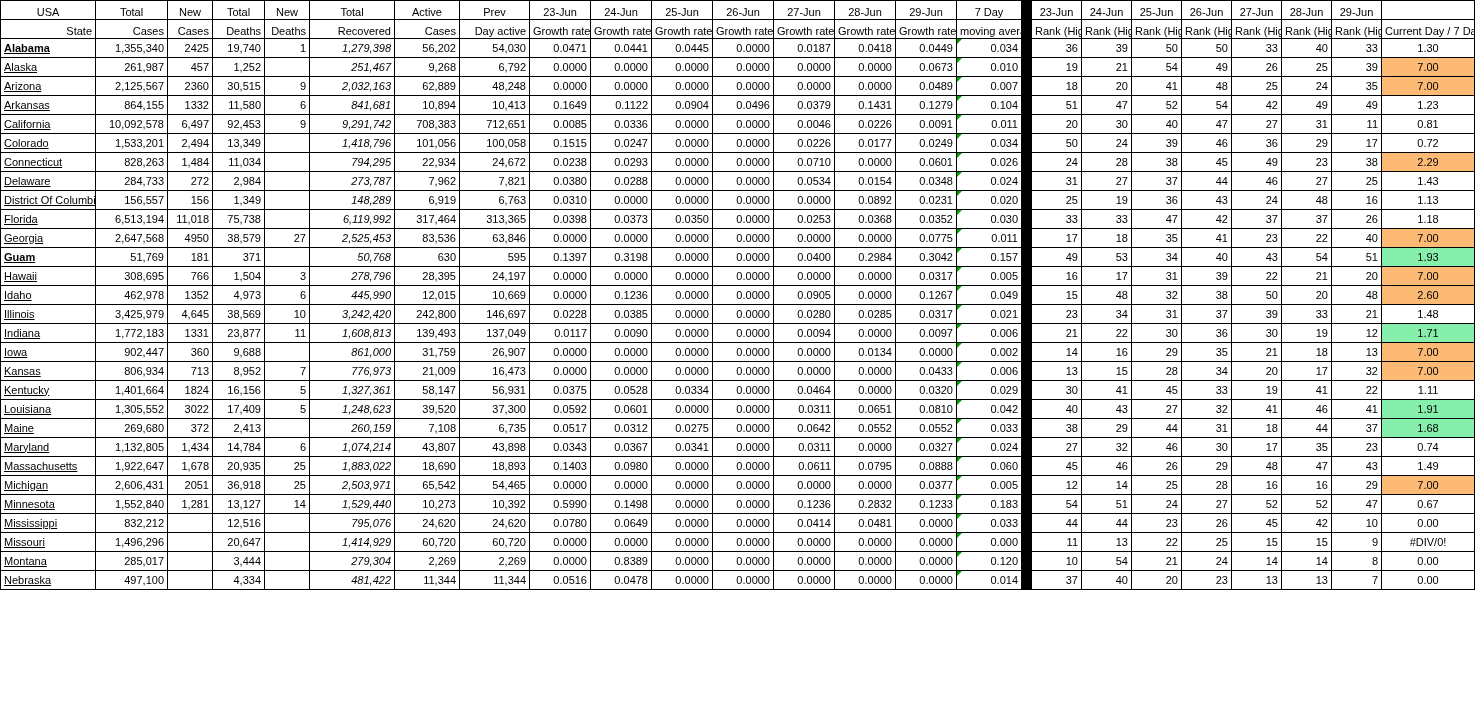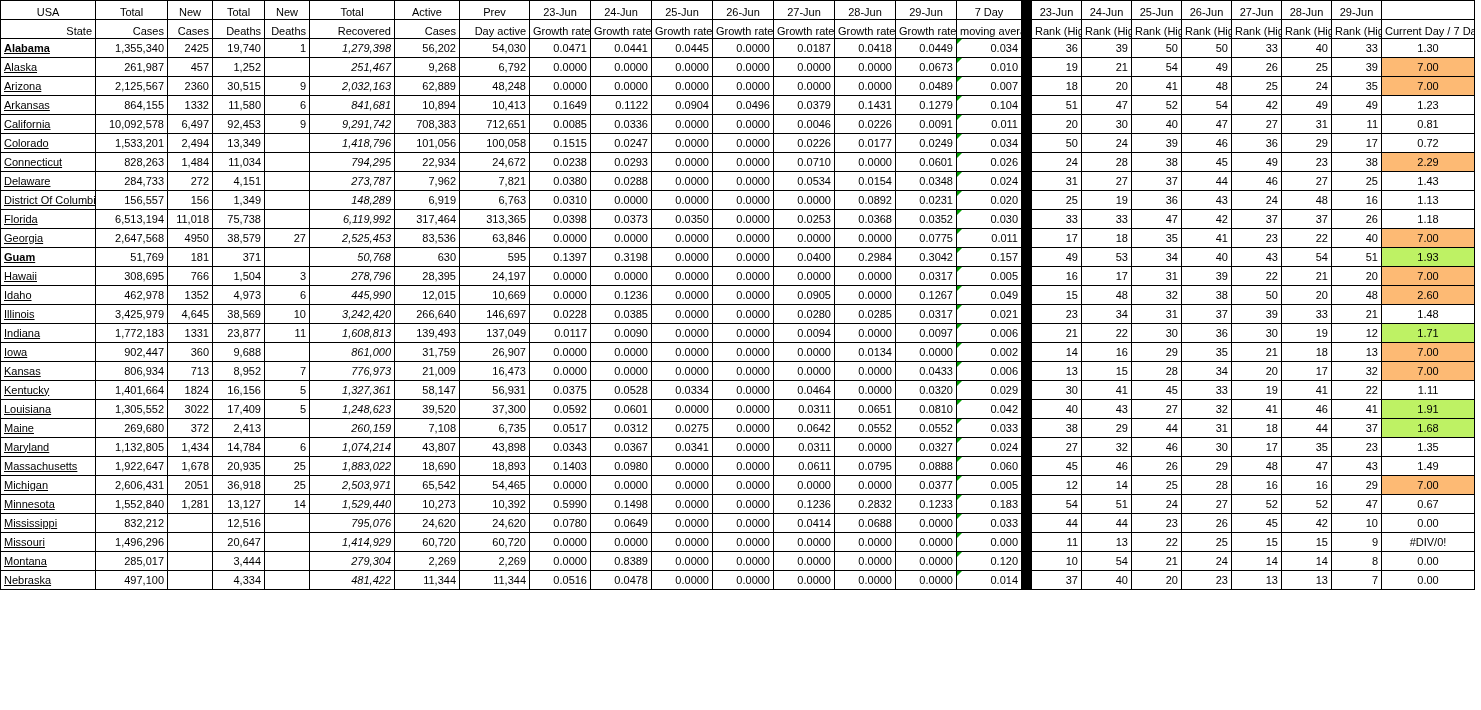--- a/index.html
+++ b/index.html
@@ -77,21 +77,21 @@
   .gapcol {
     background: #000000;
     border-top: 1px solid #000000;
     border-bottom: 1px solid #000000;
     border-left: 1px solid #000000;
     border-right: 1px solid #000000;
     width: 10px;
     padding: 0;
   }
   .hl-pink { background: #fdba74; }
-  .hl-yellow { background: #bef264; }
+  .hl-yellow { background: #86efac; }
   .avg-cell {
     text-align: center;
     font-weight: normal;
   }
   .movavg {
     text-align: right;
     font-weight: normal;
     position: relative;
   }
   .movavg::before {
@@ -377,21 +377,21 @@
         <td class="c-rank">45</td>
         <td class="c-rank">49</td>
         <td class="c-rank">23</td>
         <td class="c-rank">38</td>
         <td class="avg-cell hl-pink">2.29</td>
       </tr>
       <tr>
         <td class="c-state">Delaware</td>
         <td class="c-num">284,733</td>
         <td class="c-num">272</td>
-        <td class="c-num">4,151</td>
+        <td class="c-num">2,984</td>
         <td class="c-num"></td>
         <td class="c-ital">273,787</td>
         <td class="c-num">7,962</td>
         <td class="c-num">7,821</td>
         <td class="c-rate">0.0380</td>
         <td class="c-rate">0.0288</td>
         <td class="c-rate">0.0000</td>
         <td class="c-rate">0.0000</td>
         <td class="c-rate">0.0534</td>
         <td class="c-rate">0.0154</td>
@@ -569,21 +569,21 @@
         <td class="c-rank">48</td>
         <td class="avg-cell hl-pink">2.60</td>
       </tr>
       <tr>
         <td class="c-state">Illinois</td>
         <td class="c-num">3,425,979</td>
         <td class="c-num">4,645</td>
         <td class="c-num">38,569</td>
         <td class="c-num">10</td>
         <td class="c-ital">3,242,420</td>
-        <td class="c-num">266,640</td>
+        <td class="c-num">242,800</td>
         <td class="c-num">146,697</td>
         <td class="c-rate">0.0228</td>
         <td class="c-rate">0.0385</td>
         <td class="c-rate">0.0000</td>
         <td class="c-rate">0.0000</td>
         <td class="c-rate">0.0280</td>
         <td class="c-rate">0.0285</td>
         <td class="c-rate">0.0317</td>
         <td class="movavg">0.021</td>
         <td class="gapcol"></td>
@@ -776,21 +776,21 @@
         <td class="c-rate">0.0327</td>
         <td class="movavg">0.024</td>
         <td class="gapcol"></td>
         <td class="c-rank">27</td>
         <td class="c-rank">32</td>
         <td class="c-rank">46</td>
         <td class="c-rank">30</td>
         <td class="c-rank">17</td>
         <td class="c-rank">35</td>
         <td class="c-rank">23</td>
-        <td class="avg-cell">1.35</td>
+        <td class="avg-cell">0.74</td>
       </tr>
       <tr>
         <td class="c-state">Massachusetts</td>
         <td class="c-num">1,922,647</td>
         <td class="c-num">1,678</td>
         <td class="c-num">20,935</td>
         <td class="c-num">25</td>
         <td class="c-ital">1,883,022</td>
         <td class="c-num">18,690</td>
         <td class="c-num">18,893</td>
@@ -873,21 +873,21 @@
         <td class="c-num">12,516</td>
         <td class="c-num"></td>
         <td class="c-ital">795,076</td>
         <td class="c-num">24,620</td>
         <td class="c-num">24,620</td>
         <td class="c-rate">0.0780</td>
         <td class="c-rate">0.0649</td>
         <td class="c-rate">0.0000</td>
         <td class="c-rate">0.0000</td>
         <td class="c-rate">0.0414</td>
-        <td class="c-rate">0.0688</td>
+        <td class="c-rate">0.0481</td>
         <td class="c-rate">0.0000</td>
         <td class="movavg">0.033</td>
         <td class="gapcol"></td>
         <td class="c-rank">44</td>
         <td class="c-rank">44</td>
         <td class="c-rank">23</td>
         <td class="c-rank">26</td>
         <td class="c-rank">45</td>
         <td class="c-rank">42</td>
         <td class="c-rank">10</td>

